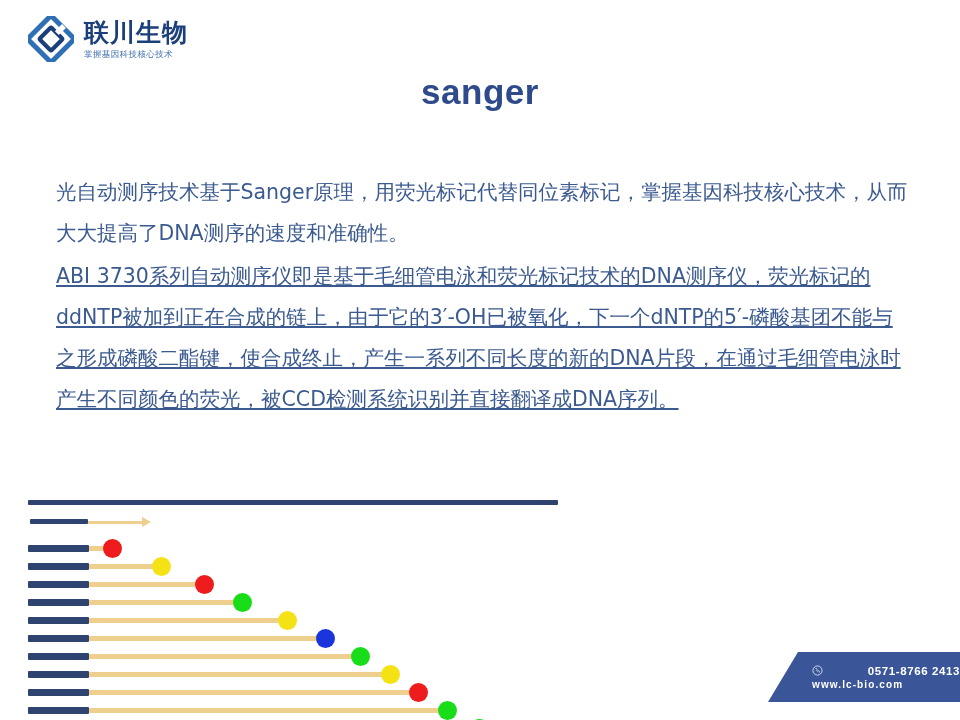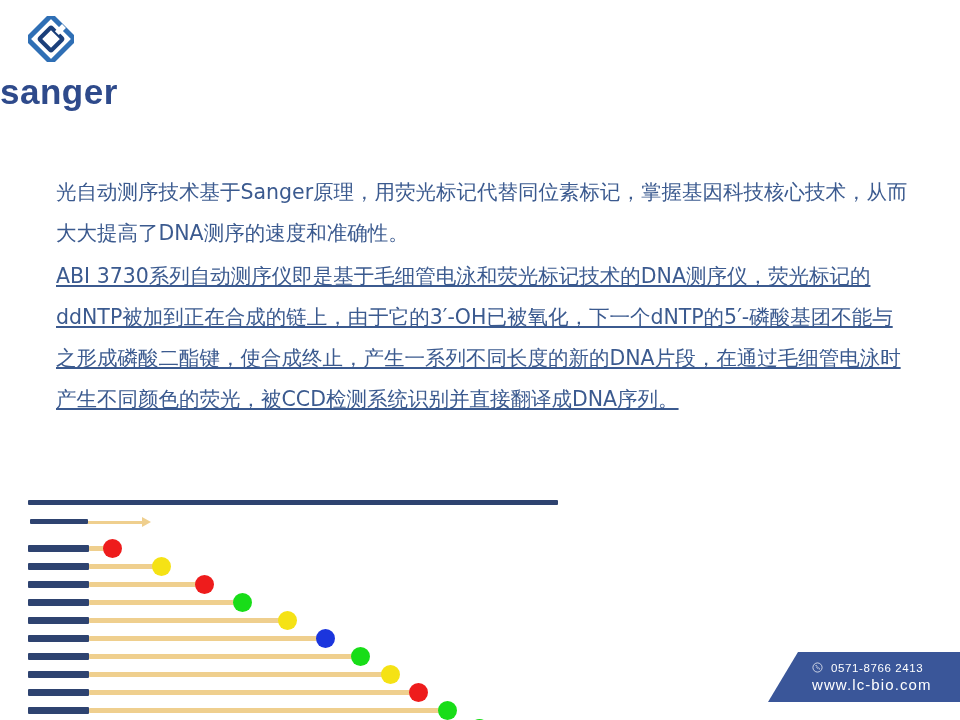--- a/index.html
+++ b/index.html
@@ -58,20 +58,21 @@
     margin-top: 5px;
     font-family: "DejaVu Sans", "Liberation Sans", sans-serif;
   }
 
   
   .slide-title {
     position: absolute;
     left: 0;
     top: 72px;
     width: 960px;
+    text-align: center;
     font-size: 35px;
     font-weight: bold;
     color: #2e4a8b;
     letter-spacing: 0.5px;
   }
 
   
   .body-copy {
     position: absolute;
     left: 56px;
@@ -158,31 +159,32 @@
     clip-path: polygon(30px 0, 100% 0, 100% 100%, 0 100%);
     display: flex;
     flex-direction: column;
     justify-content: center;
     padding-left: 44px;
     box-sizing: border-box;
   }
   .footer-phone {
     color: #ffffff;
     font-size: 11.5px;
-    font-weight: normal;
+    font-weight: bold;
     letter-spacing: 0.6px;
     white-space: nowrap;
     display: flex;
     align-items: center;
-    gap: 8px;
+    gap: 17px;
+    justify-content: space-between;
   }
   .footer-site {
     color: #ffffff;
-    font-size: 15px;
-    font-weight: normal;
+    font-size: 10px;
+    font-weight: bold;
     letter-spacing: 1.1px;
     white-space: nowrap;
     margin-top: 2px;
   }
   .phone-icon {
     display: inline-block;
     width: 11px;
     height: 11px;
     flex: 0 0 auto;
   }
@@ -194,20 +196,24 @@
 
   <div class="logo-block">
     <span class="logo-mark">
       <svg viewBox="0 0 100 100" width="46" height="46" aria-hidden="true">
         <g transform="rotate(45 50 50)">
           <rect x="14" y="14" width="72" height="72" rx="6" fill="none" stroke="#2f6fb5" stroke-width="11"></rect>
           <rect x="32" y="32" width="36" height="36" rx="3" fill="none" stroke="#1b3f7a" stroke-width="9"></rect>
           <rect x="44" y="10" width="12" height="22" fill="#ffffff"></rect>
         </g>
       </svg>
+    </span>
+    <span class="logo-text">
+      <span class="logo-name">联川生物</span>
+      <span class="logo-tagline">掌握基因科技核心技术</span>
     </span>
   </div>
 
   <div class="slide-title">sanger</div>
 
   <div class="body-copy">
     <p>光自动测序技术基于Sanger原理，用荧光标记代替同位素标记，掌握基因科技核心技术，从而大大提高了DNA测序的速度和准确性。</p>
     <p>ABI 3730系列自动测序仪即是基于毛细管电泳和荧光标记技术的DNA测序仪，荧光标记的ddNTP被加到正在合成的链上，由于它的3′-OH已被氧化，下一个dNTP的5′-磷酸基团不能与之形成磷酸二酯键，使合成终止，产生一系列不同长度的新的DNA片段，在通过毛细管电泳时产生不同颜色的荧光，被CCD检测系统识别并直接翻译成DNA序列。</p>
   </div>
 

